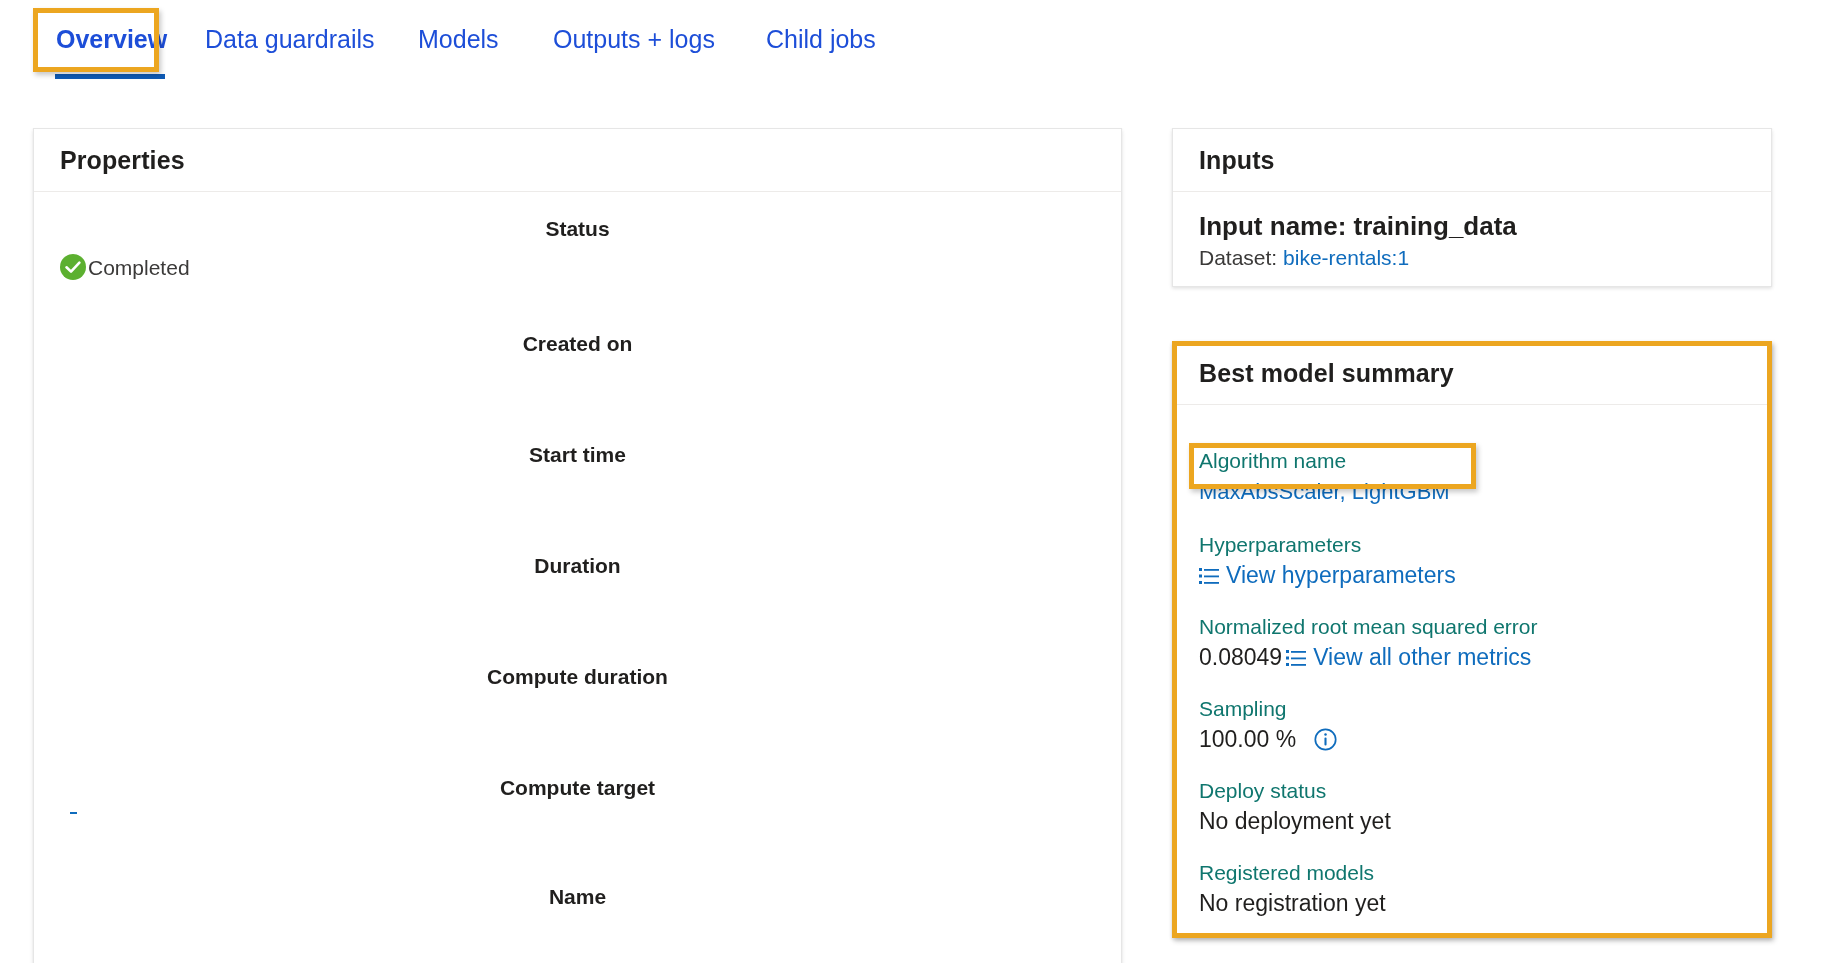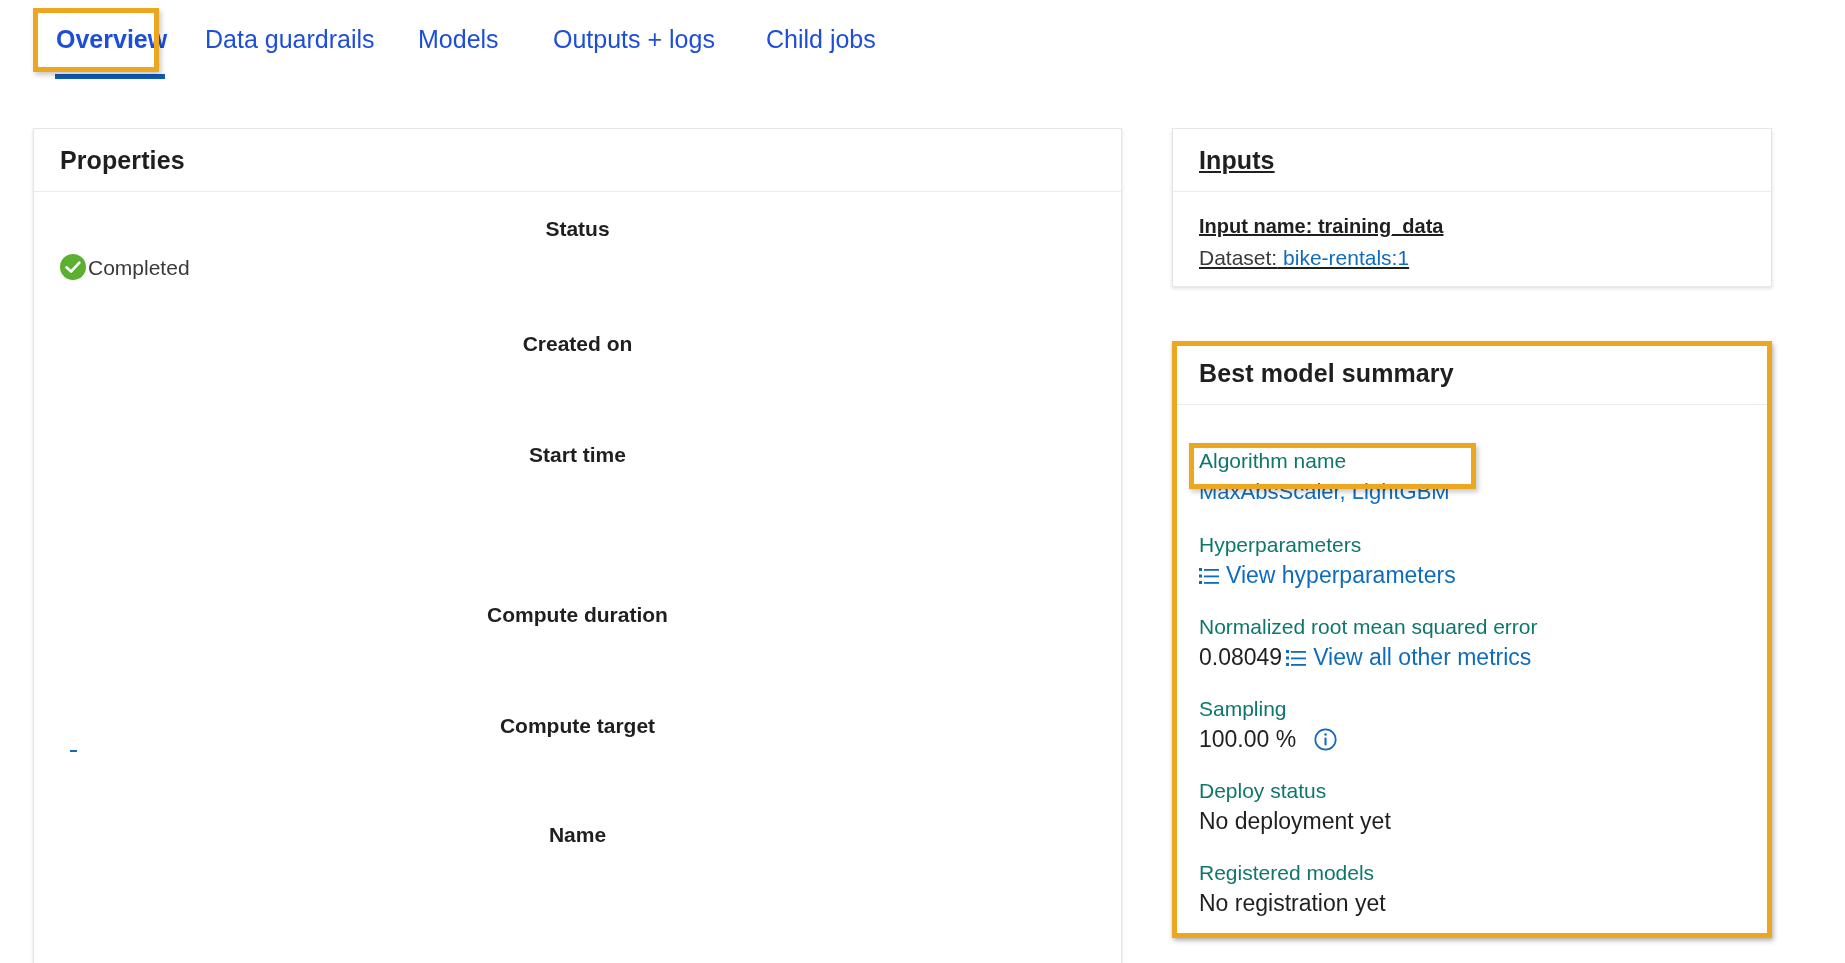--- a/index.html
+++ b/index.html
@@ -134,24 +134,23 @@
     margin-left: 10px;
     margin-top: 9px;
   }
 
   
   #inputs-card {
     left: 1172px;
     top: 128px;
     width: 600px;
     height: 159px;
-    text-decoration: underline;
   }
   .input-name {
-    font-size: 20px;
+    font-size: 26px;
     font-weight: 600;
     color: #201f1e;
     line-height: 32px;
     white-space: nowrap;
   }
   .input-dataset {
     font-size: 21px;
     color: #3b3a39;
     line-height: 32px;
     white-space: nowrap;
@@ -259,20 +258,24 @@
 
     <div class="prop-spacer"></div>
 
     <div class="prop-row">
       <div class="prop-label">Start time</div>
       <div class="prop-value"></div>
     </div>
 
     <div class="prop-spacer"></div>
 
+    <div class="prop-row">
+      <div class="prop-label">Duration</div>
+      <div class="prop-value"></div>
+    </div>
 
     <div class="prop-spacer"></div>
 
     <div class="prop-row">
       <div class="prop-label">Compute duration</div>
       <div class="prop-value"></div>
     </div>
 
     <div class="prop-spacer"></div>
 

